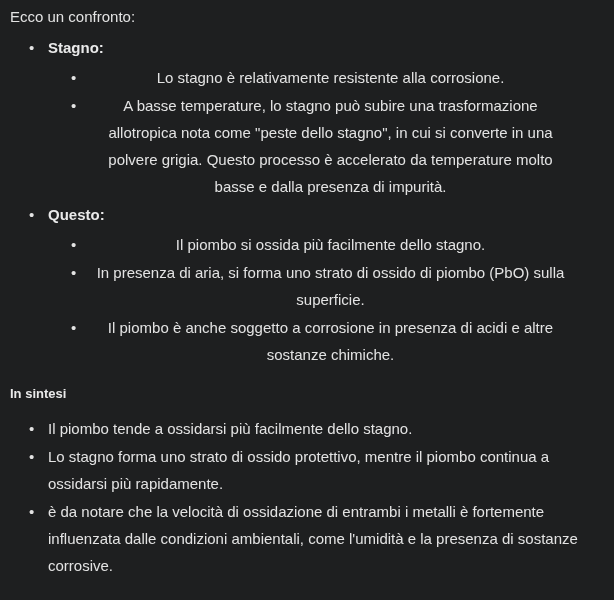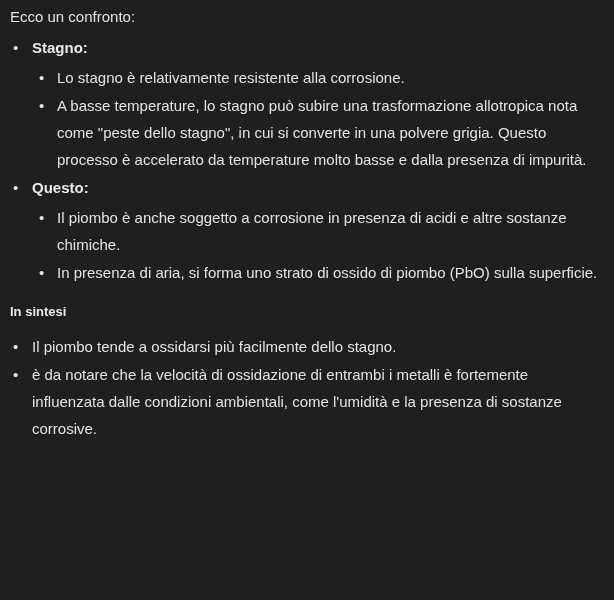--- a/index.html
+++ b/index.html
@@ -19,30 +19,30 @@
     font-size: 15px;
     line-height: 27px;
     -webkit-font-smoothing: antialiased;
   }
   .response {
     padding: 3px 10px 0 10px;
   }
   p { margin: 0 0 6px 0; }
   p.lead-in { margin: 0 0 4px 0; }
   ul { list-style: none; margin: 0; padding: 0; }
-  li { position: relative; margin: 1px 0; }
+  li { position: relative; margin: 1px 16px; }
   li::before {
     content: "\2022";
     position: absolute;
     top: 0;
     color: var(--text);
   }
   ul.level-1 > li { padding-left: 22px; }
   ul.level-1 > li::before { left: 3px; }
-  ul.level-2 { margin-top: 3px; }
+  ul.level-2 { margin-top: 3px; text-align: center; }
   ul.level-2 > li { padding-left: 25px; }
   ul.level-2 > li::before { left: 7px; }
   .term { font-weight: 700; color: var(--heading); }
   h2.summary-heading {
     font-size: 13px;
     line-height: 26px;
     font-weight: 700;
     color: var(--heading);
     margin: 13px 0 8px 0;
   }
@@ -59,26 +59,28 @@
     <li>
       <span class="term">Stagno:</span>
       <ul class="level-2">
         <li>Lo stagno è relativamente resistente alla corrosione.</li>
         <li>A basse temperature, lo stagno può subire una trasformazione allotropica nota come "peste dello stagno", in cui si converte in una polvere grigia. Questo processo è accelerato da temperature molto basse e dalla presenza di impurità.</li>
       </ul>
     </li>
     <li>
       <span class="term">Questo:</span>
       <ul class="level-2">
+        <li>Il piombo si ossida più facilmente dello stagno.</li>
+        <li>In presenza di aria, si forma uno strato di ossido di piombo (PbO) sulla superficie.</li>
         <li>Il piombo è anche soggetto a corrosione in presenza di acidi e altre sostanze chimiche.</li>
-        <li>In presenza di aria, si forma uno strato di ossido di piombo (PbO) sulla superficie.</li>
       </ul>
     </li>
   </ul>
 
   <h2 class="summary-heading">In sintesi</h2>
 
   <ul class="level-1">
     <li>Il piombo tende a ossidarsi più facilmente dello stagno.</li>
+    <li>Lo stagno forma uno strato di ossido protettivo, mentre il piombo continua a ossidarsi più rapidamente.</li>
     <li>è da notare che la velocità di ossidazione di entrambi i metalli è fortemente influenzata dalle condizioni ambientali, come l'umidità e la presenza di sostanze corrosive.</li>
   </ul>
 
 </div>
 
 </body></html>

